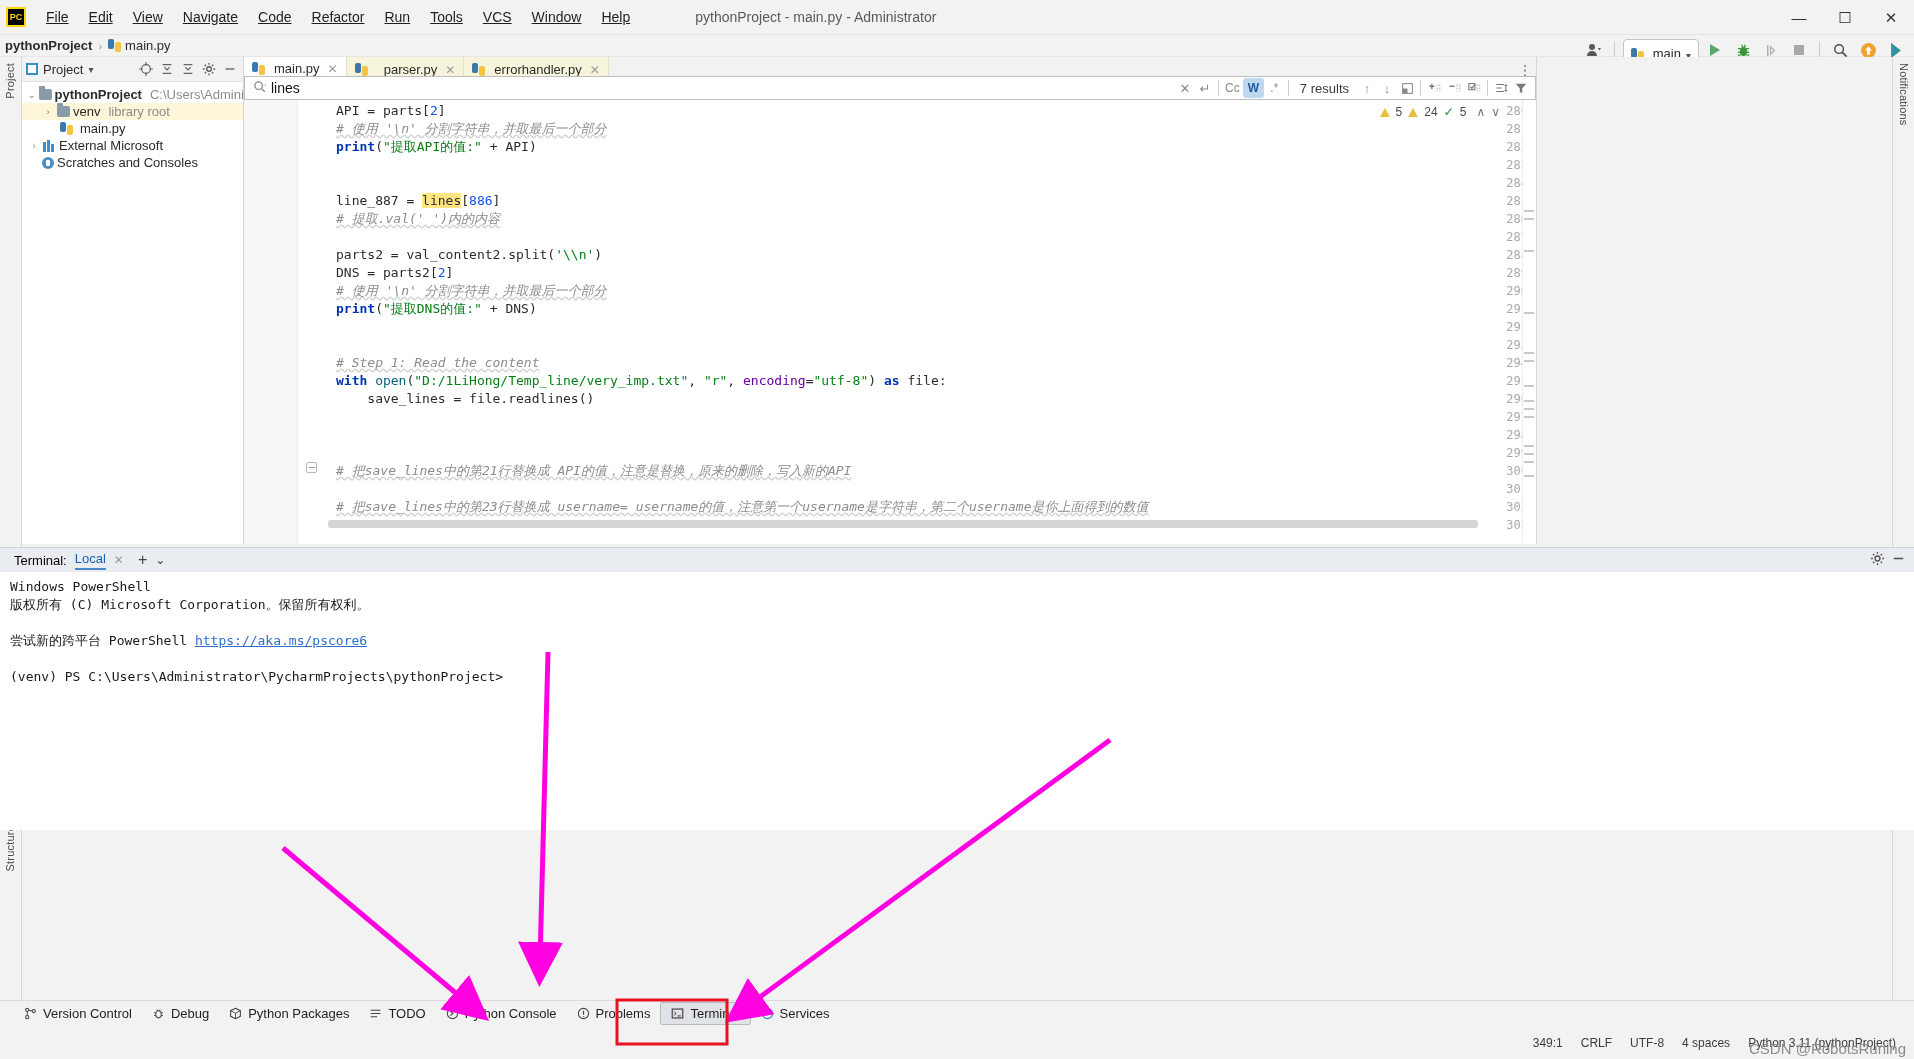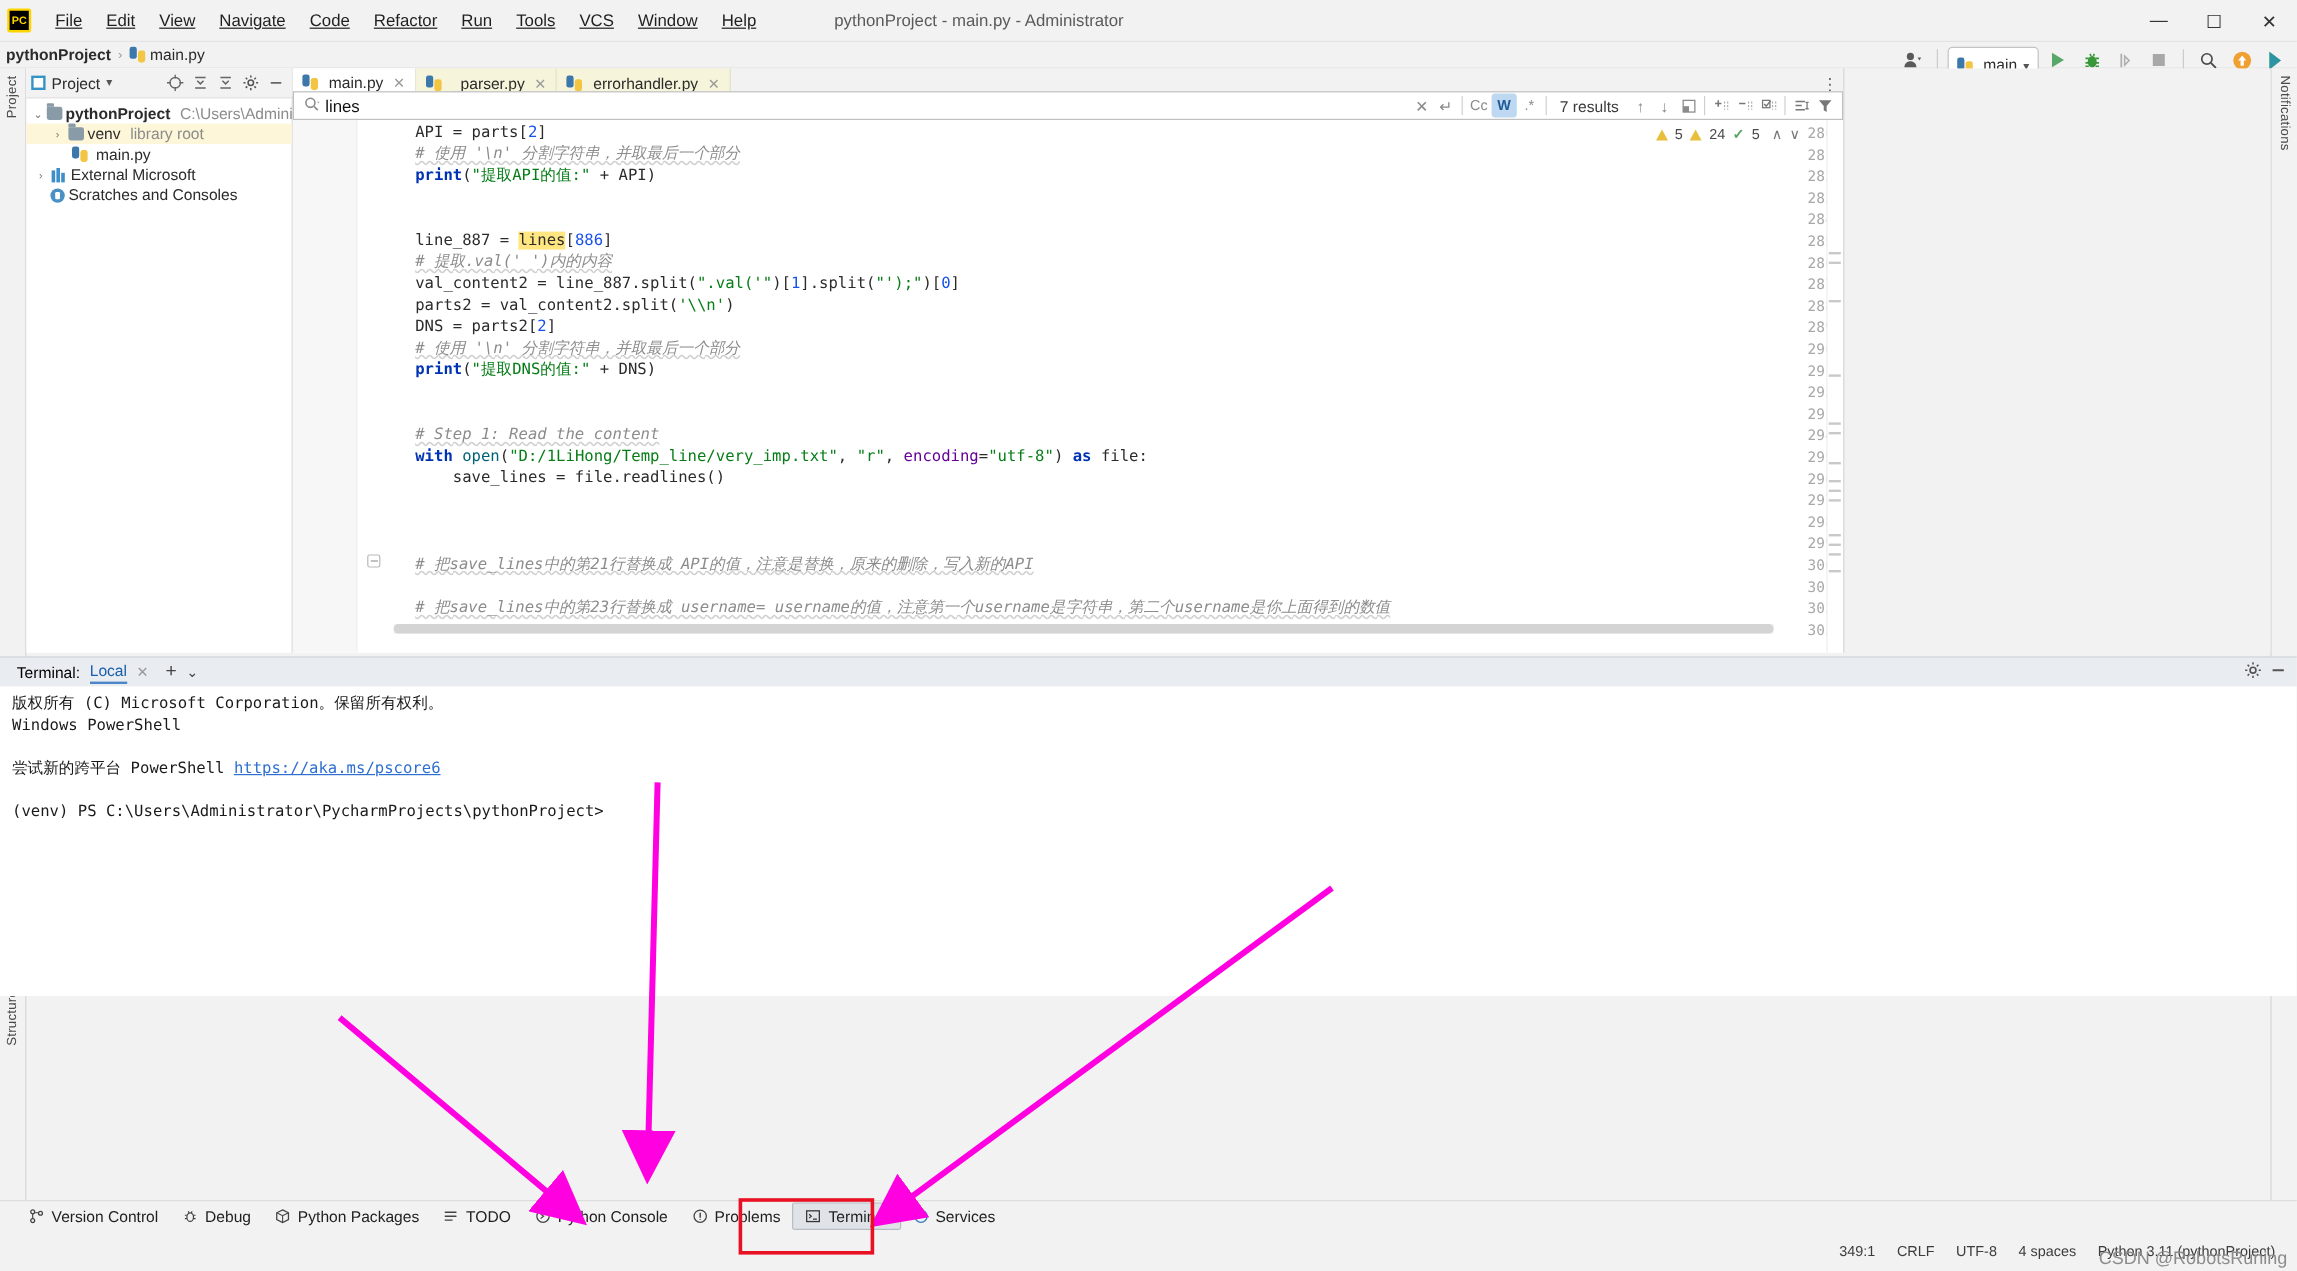--- a/index.html
+++ b/index.html
@@ -196,21 +196,21 @@
   }
   .code-area {
     position: absolute; left: 84px; top: 0; right: 0; height: 444px;
     font-family: "DejaVu Sans Mono", monospace; font-size: 13px;
   }
   .ln {
     position: absolute; right: 8px; width: 46px; text-align: right;
     color: #a8a8a8; font-family: "DejaVu Sans Mono", monospace; font-size: 12px;
     line-height: 18px;
   }
-  .cl { position: absolute; left: 18px; line-height: 18px; white-space: pre; }
+  .cl { position: absolute; left: 8px; line-height: 18px; white-space: pre; }
   .kw { color: #0033b3; font-weight: bold; }
   .str { color: #067d17; }
   .num { color: #1750eb; }
   .fn { color: #00627a; }
   .cmt { color: #8c8c8c; font-style: italic; }
   .hl { background: #ffe680; }
   .param { color: #660099; }
   .squig { text-decoration: underline wavy #d0d0d0; text-decoration-skip-ink: none; margin-top: 27px; }
 
   
@@ -577,21 +577,20 @@
         <div class="ln" style="top: 416px;">303</div>
       </div>
     <div class="code-area" id="codelines">
         <div class="cl" style="top: 2px;"><span>API = parts[</span><span class="num">2</span><span>]</span></div>
         <div class="cl" style="top: 20px;"><span class="cmt squig"># 使用 '\n' 分割字符串，并取最后一个部分</span></div>
         <div class="cl" style="top: 38px;"><span class="kw">print</span><span>(</span><span class="str">"提取API的值:"</span><span> + API)</span></div>
         <div class="cl" style="top: 56px;"></div>
         <div class="cl" style="top: 74px;"></div>
         <div class="cl" style="top: 92px;"><span>line_887 = </span><span class="hl">lines</span><span>[</span><span class="num">886</span><span>]</span></div>
         <div class="cl" style="top: 110px;"><span class="cmt squig"># 提取.val(' ')内的内容</span></div>
-        <div class="cl" style="top: 128px;"><span>val_content2 = line_887.split(</span><span class="str">".val('"</span><span>)[</span><span class="num">1</span><span>].split(</span><span class="str">"');"</span><span>)[</span><span class="num">0</span><span>]</span></div>
         <div class="cl" style="top: 146px;"><span>parts2 = val_content2.split(</span><span class="str">'\\n'</span><span>)</span></div>
         <div class="cl" style="top: 164px;"><span>DNS = parts2[</span><span class="num">2</span><span>]</span></div>
         <div class="cl" style="top: 182px;"><span class="cmt squig"># 使用 '\n' 分割字符串，并取最后一个部分</span></div>
         <div class="cl" style="top: 200px;"><span class="kw">print</span><span>(</span><span class="str">"提取DNS的值:"</span><span> + DNS)</span></div>
         <div class="cl" style="top: 218px;"></div>
         <div class="cl" style="top: 236px;"></div>
         <div class="cl" style="top: 254px;"><span class="cmt squig"># Step 1: Read the content</span></div>
         <div class="cl" style="top: 272px;"><span class="kw">with</span><span> </span><span class="fn">open</span><span>(</span><span class="str">"D:/1LiHong/Temp_line/very_imp.txt"</span><span>, </span><span class="str">"r"</span><span>, </span><span class="param">encoding</span><span>=</span><span class="str">"utf-8"</span><span>) </span><span class="kw">as</span><span> file:</span></div>
         <div class="cl" style="top: 290px;"><span>    save_lines = file.readlines()</span></div>
         <div class="cl" style="top: 308px;"></div>
@@ -655,22 +654,22 @@
           </svg>
       </span>
       <span>
         <svg width="15" height="15" viewBox="0 0 16 16">
             <path d="M3 8h10" stroke="#555" stroke-width="1.7"></path>
           </svg>
       </span>
     </div>
   </div>
   <div class="terminal-body">
+    <div class="term-line">Windows PowerShell</div>
     <div class="term-line">版权所有 (C) Microsoft Corporation。保留所有权利。</div>
-    <div class="term-line">Windows PowerShell</div>
     <div class="term-line"></div>
     <div class="term-line"><span>尝试新的跨平台 PowerShell </span><a href="#">https://aka.ms/pscore6</a></div>
     <div class="term-line"></div>
     <div class="term-line">(venv) PS C:\Users\Administrator\PycharmProjects\pythonProject&gt;</div>
   </div>
 
   <div class="bottombar">
     <div class="bb-item">
       <svg width="13" height="13" viewBox="0 0 16 16">
           <circle cx="4" cy="3.5" r="2" fill="none" stroke="#444" stroke-width="1.3"></circle>

